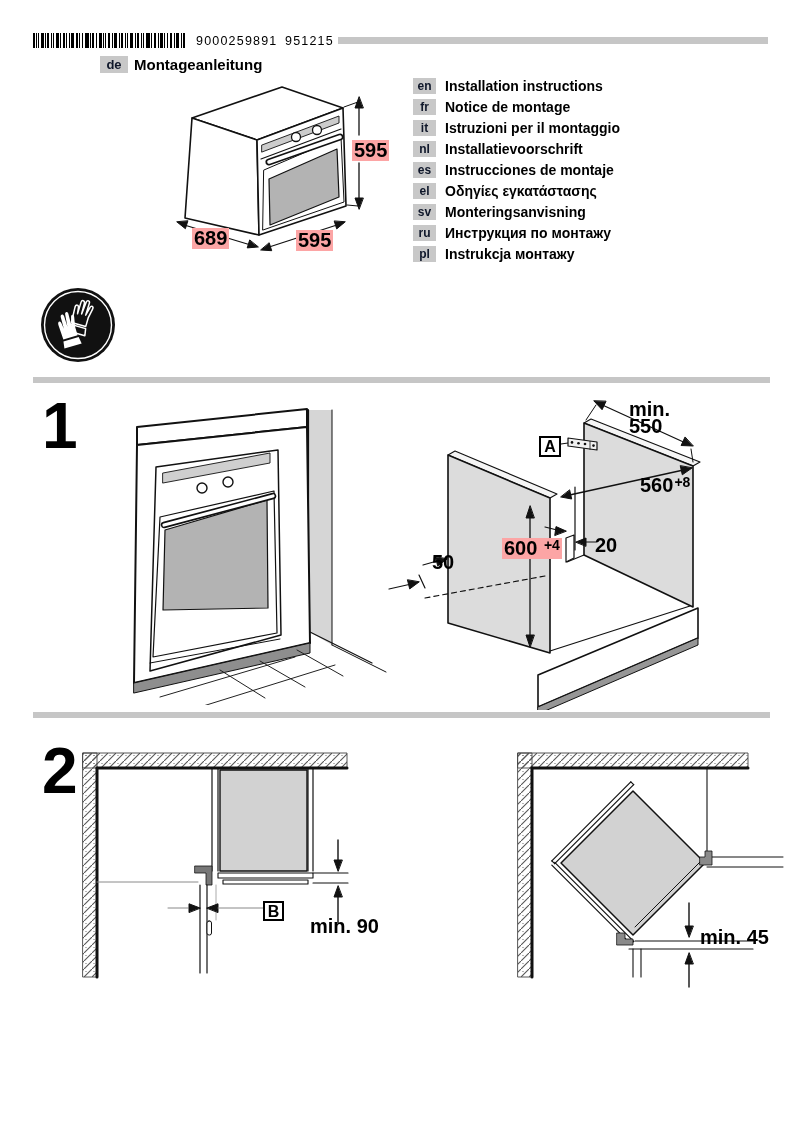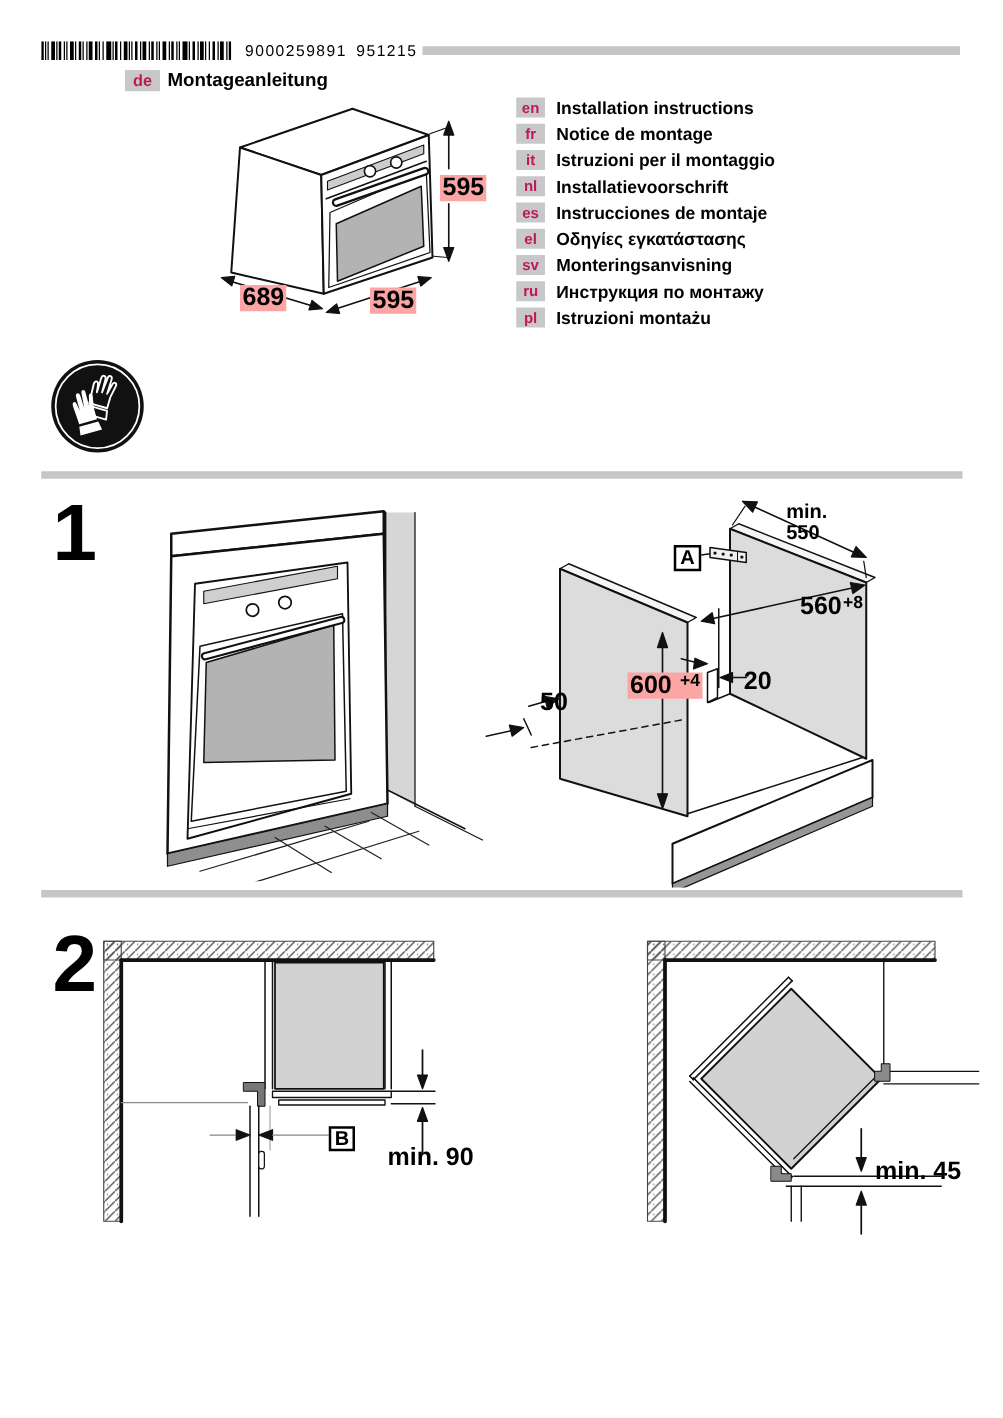--- a/index.html
+++ b/index.html
@@ -1,29 +1,29 @@
 <!DOCTYPE html>
 <html><head>
 <meta charset="utf-8">
 <style>
   html,body{margin:0;padding:0;background:#fff}
   .page{position:relative;width:802px;height:1018px;background:#fff;overflow:hidden;
         font-family:"Liberation Sans",sans-serif;color:#000}
   .abs{position:absolute}
   .bar{background:#c6c6c6}
-  .badge{background:#c8c8c8;color:#be185d;font-weight:bold;text-align:center}
+  .badge{background:#c8c8c8;color:#0f172a;font-weight:bold;text-align:center}
   .code{font-size:12.5px;letter-spacing:1.2px;line-height:14px}
   .doc-title{font-size:15px;font-weight:bold;line-height:18px}
   .model{font-size:50px;font-weight:bold;letter-spacing:-1px;line-height:1}
   .stepnum{font-size:64px;font-weight:bold;line-height:1}
   .lang-row{display:flex;align-items:flex-start;margin-bottom:5px}
   .lang-badge{width:23px;height:16px;font-size:12px;line-height:16px;margin-right:9px;flex:none}
   .lang-label{font-size:14px;font-weight:bold;line-height:16px;white-space:nowrap}
   .dim{font-weight:bold;font-size:20px;line-height:1.05;white-space:nowrap}
-  .dim.sm{font-size:16px}
+  .dim.sm{font-size:20px}
   .dim.bg{background:#fca5a5;padding:0 2px}
   .tol{font-size:14px;position:relative;top:-5px;margin-left:1px}
   .refbox{border:2px solid #000;background:#fff;font-weight:bold;text-align:center;
           font-size:16px;box-sizing:border-box}
   svg{display:block}
 </style>
 </head>
 <body>
 
 <div class="page">
@@ -109,21 +109,21 @@
     <div class="lang-row">
       <span class="badge lang-badge">sv</span>
       <span class="lang-label">Monteringsanvisning</span>
       </div>
     <div class="lang-row">
       <span class="badge lang-badge">ru</span>
       <span class="lang-label">Инструкция по монтажу</span>
       </div>
     <div class="lang-row">
       <span class="badge lang-badge">pl</span>
-      <span class="lang-label">Istruzioni montażu</span>
+      <span class="lang-label">Instrukcja монтажу</span>
       </div>
   </div>
 
   <svg class="abs" style="left:40px;top:287px" width="76" height="76" viewBox="0 0 76 76">
     <circle cx="38" cy="38" r="37" fill="#111"></circle>
     <circle cx="38" cy="38" r="33.5" fill="none" stroke="#fff" stroke-width="1.4"></circle>
     <g transform="translate(37,9) rotate(16)">
       <path fill="#111" stroke="#fff" stroke-width="1.5" stroke-linejoin="round" d="M2,27 L1.2,12 C1,8 4.2,7.6 4.6,11 L5.4,17 L5.6,5 C5.7,2 9,2 9.1,5 L9.4,16
            L10.6,3.5 C10.9,0.6 14,0.9 13.9,3.9 L13.6,16 L15.6,7.5 C16.3,4.7 19.2,5.5 18.6,8.3
            L16.8,18 L16.8,27 Z M1.5,29 L17.3,29 L18.5,36 L0.5,36 Z"></path>

